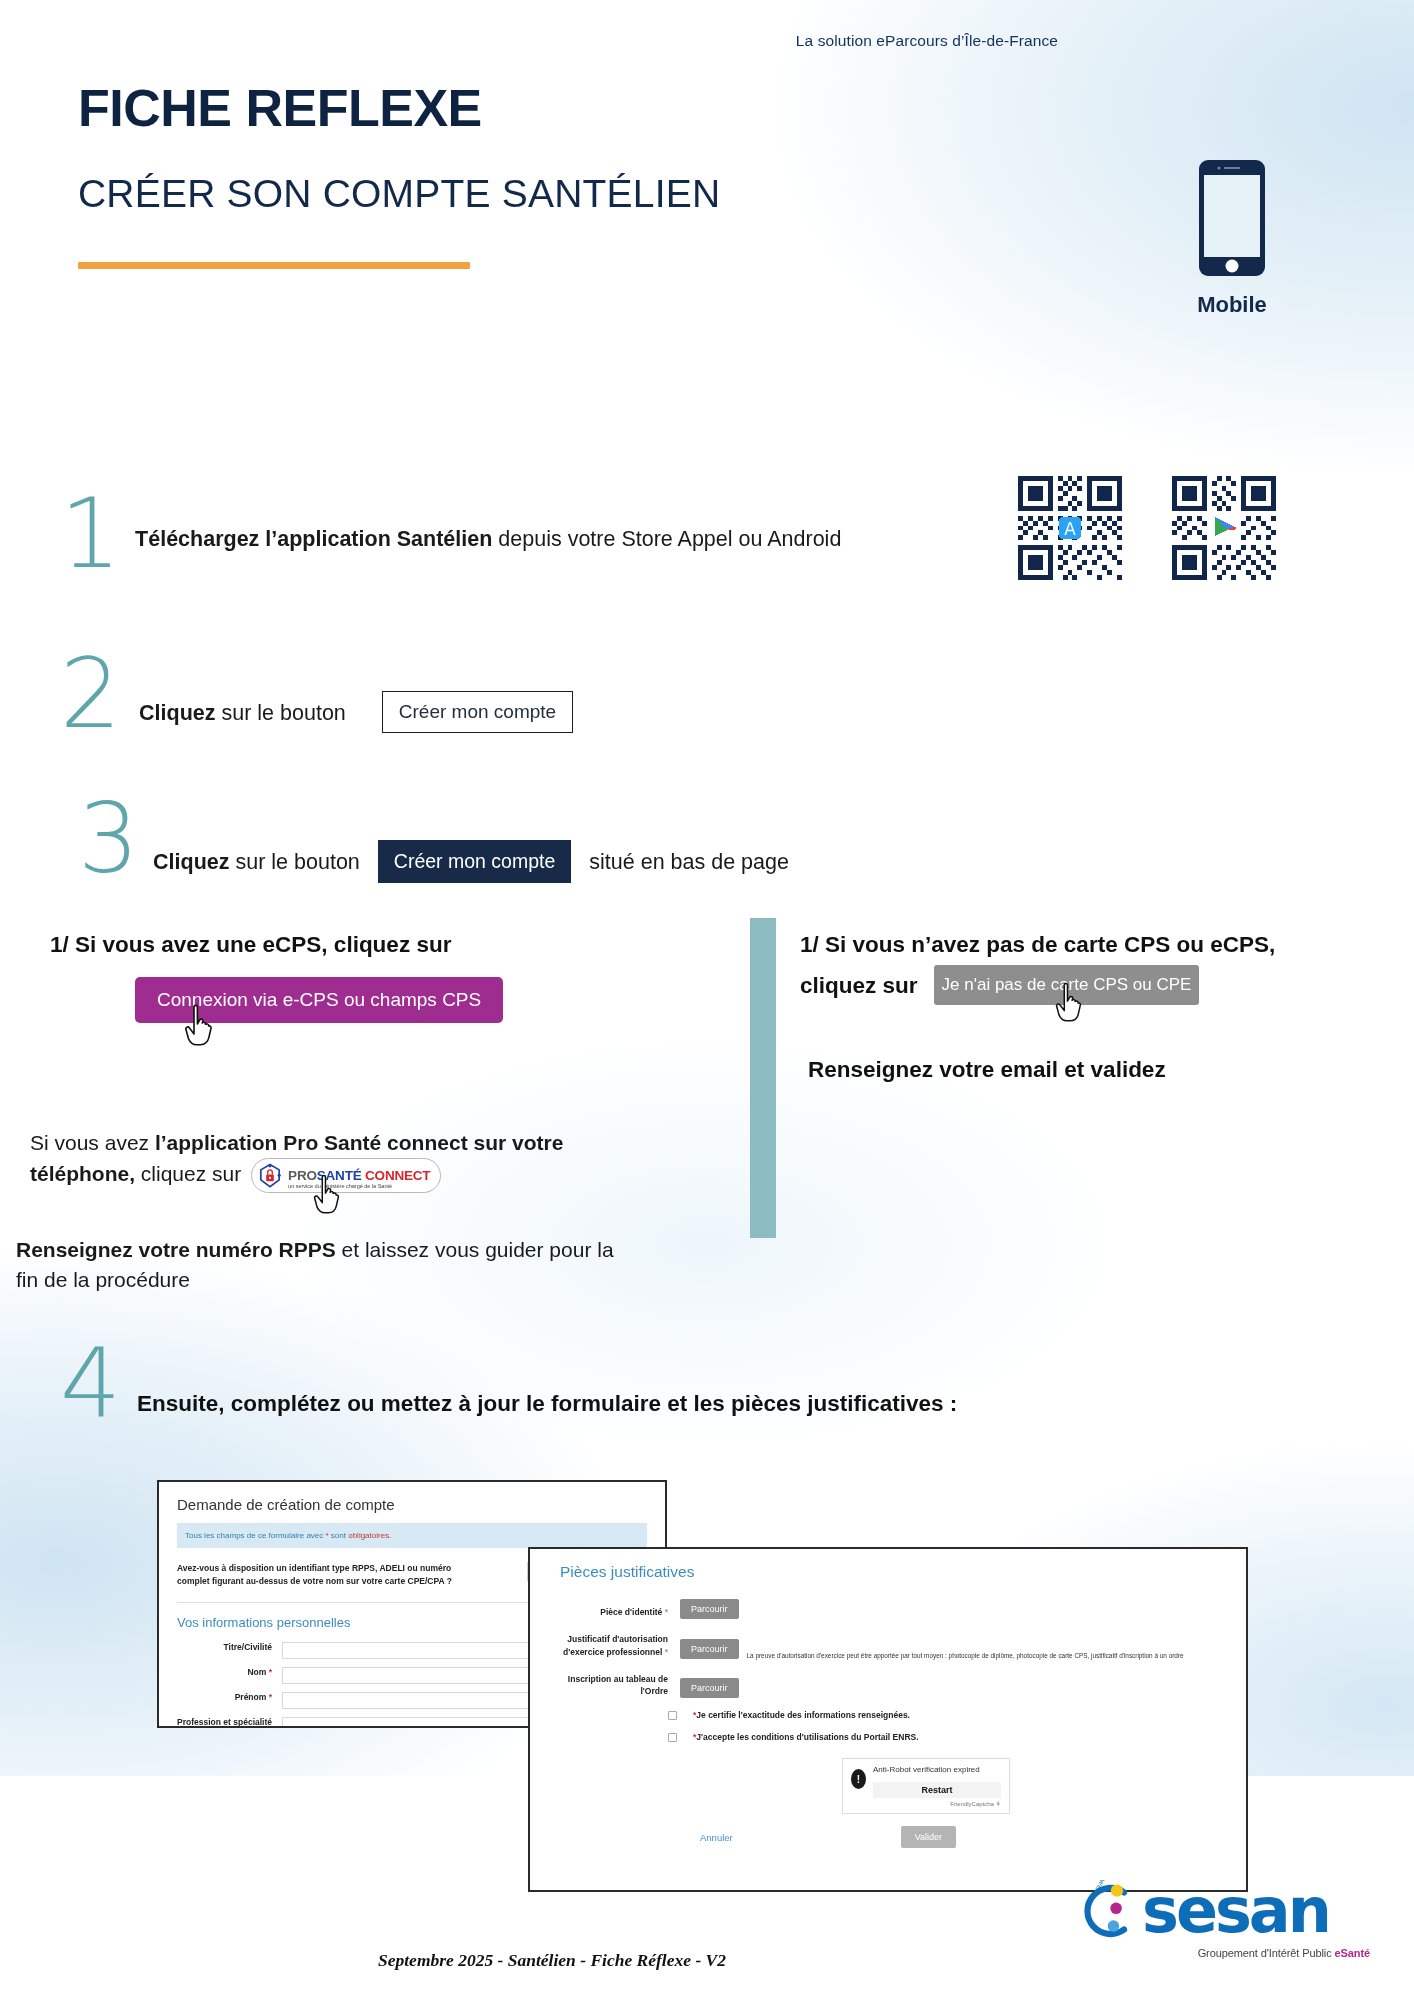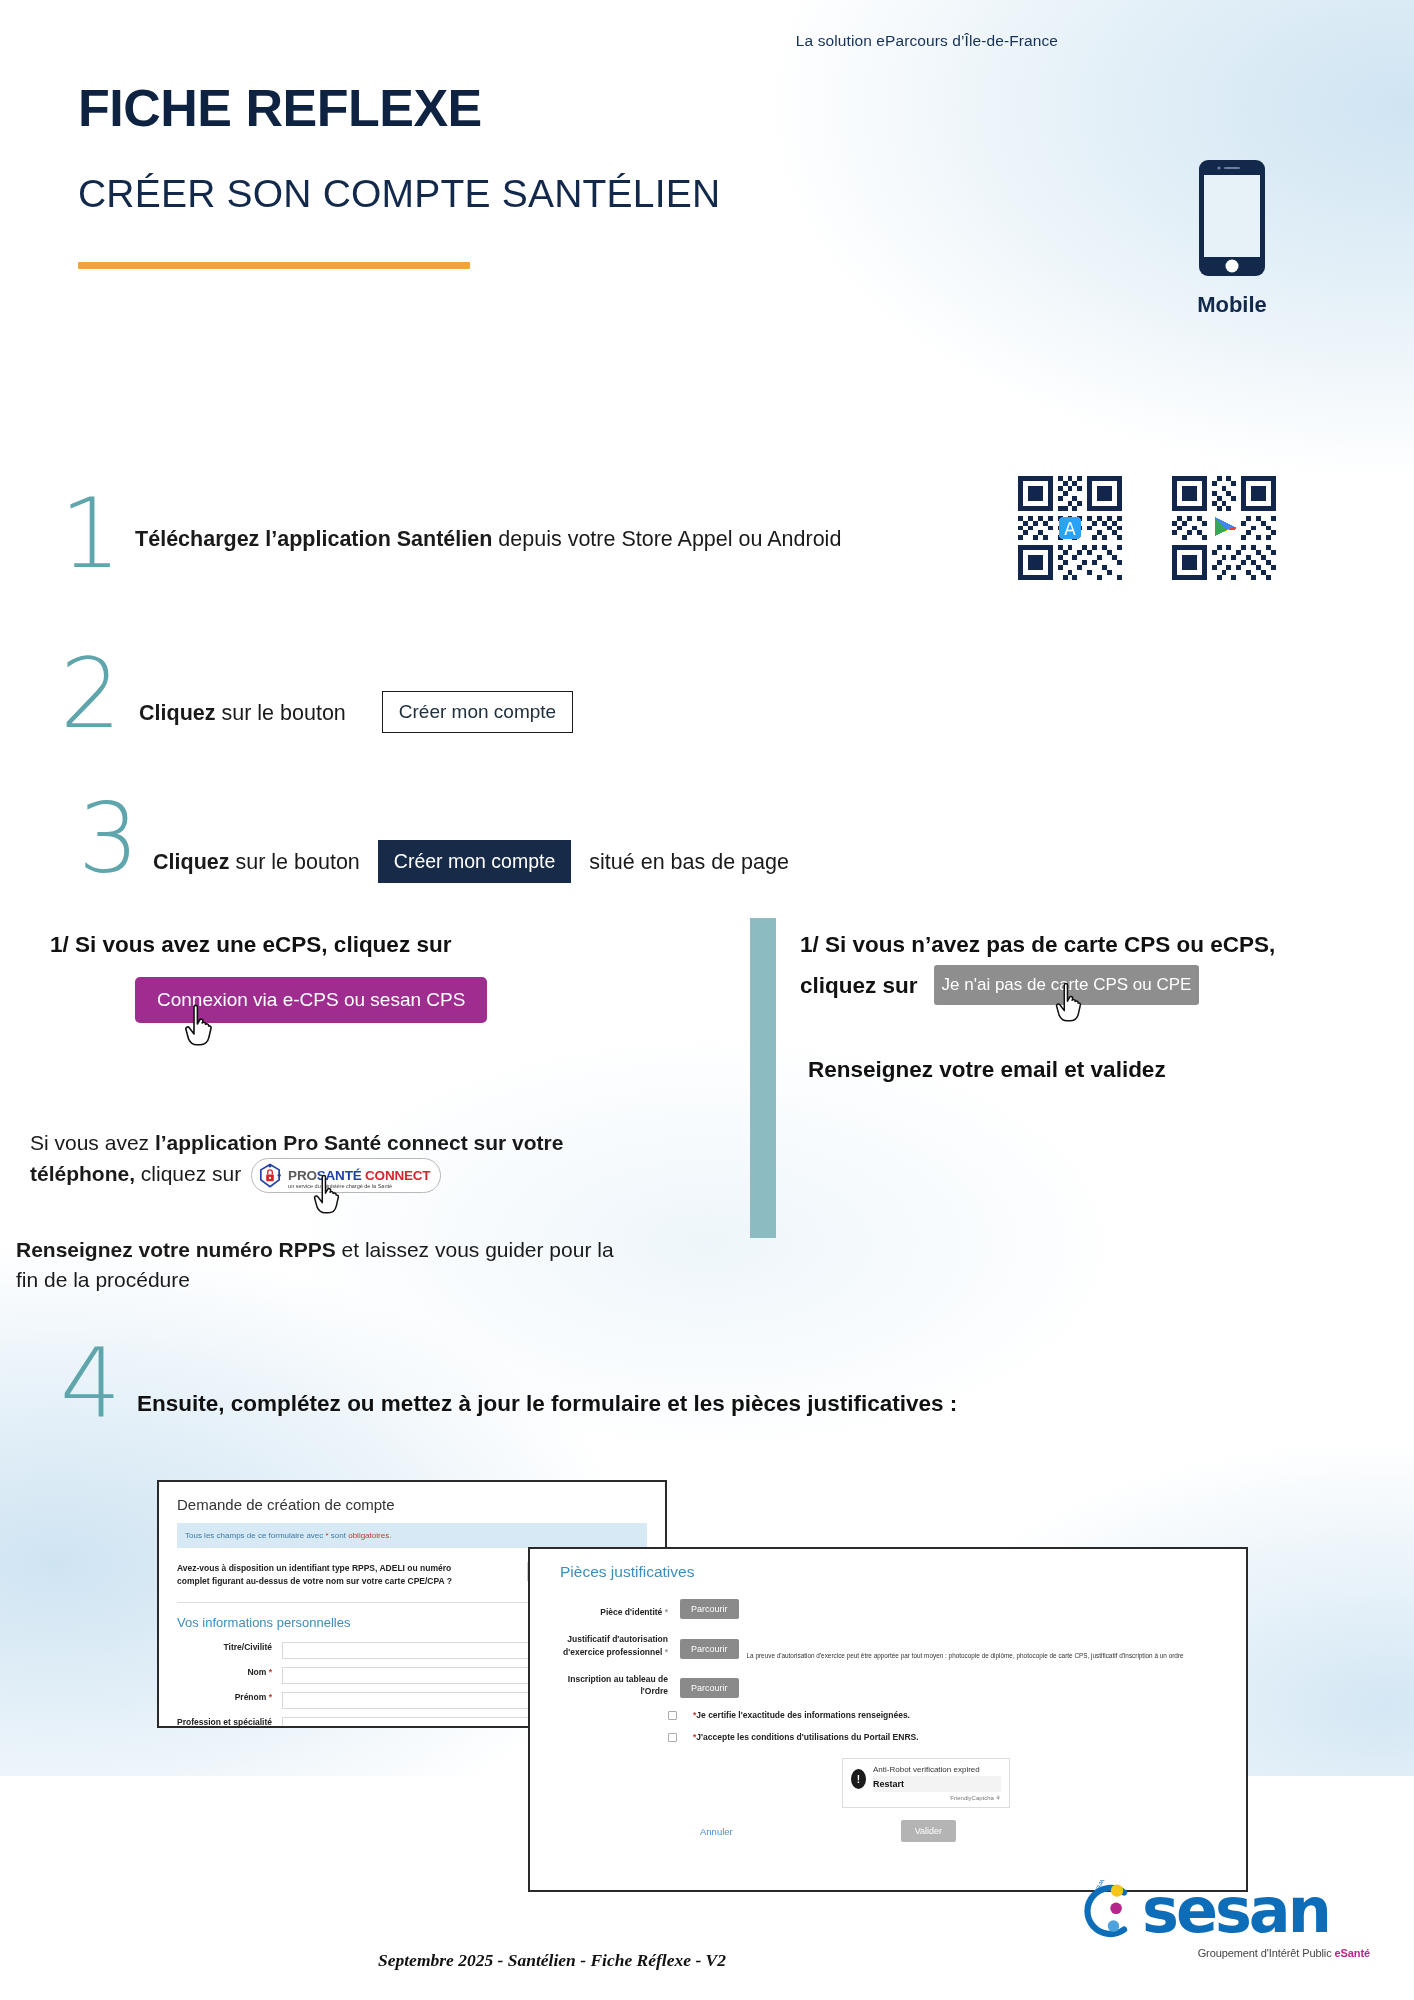--- a/index.html
+++ b/index.html
@@ -194,21 +194,21 @@
     margin: 16px 0 0 292px; width: 168px; border: 1px solid #ddd; background: #fff;
     padding: 6px 8px; display: flex; align-items: flex-start; gap: 7px;
   }
   #captcha .excl {
     width: 15px; height: 20px; border-radius: 50%; background: #1a1a1a; color: #fff;
     font-size: 10px; font-weight: 700; display: flex; align-items: center; justify-content: center;
     flex: none; margin-top: 4px;
   }
   #captcha .ctext { flex: 1; }
   #captcha .c1 { font-size: 8px; color: #333; }
-  #captcha .c2 { font-size: 9px; font-weight: 700; color: #111; background: #f3f3f3; padding: 3px 0; margin-top: 2px;}
+  #captcha .c2 { font-size: 9px; font-weight: 700; color: #111; background: #f3f3f3; text-align: center; padding: 3px 0; margin-top: 8px;}
   #captcha .c3 { font-size: 6px; color: #777; text-align: right; margin-top: 2px;}
   #form2 .actions { display: flex; align-items: center; margin-top: 12px; padding-left: 150px; }
   #form2 .annuler { font-size: 9.5px; color: #4a8fd0; }
   #form2 .valider {
     margin-left: 168px; background: #b4b4b4; color: #fff; font-size: 9px;
     padding: 6px 14px; border-radius: 2px;
   }
 
   
   #footer-text {
@@ -319,21 +319,21 @@
       <div class="step-num">3</div>
       <div class="step-text" style="margin-left:14px;"><b>Cliquez</b><span> sur le bouton</span></div>
       <div id="btn-creer-dark">Créer mon compte</div>
       <div class="step-text after">situé en bas de page</div>
     </div>
   </div>
 
   <div class="layer" id="branch-left">
     <div class="branch-head">1/ Si vous avez une eCPS, cliquez sur</div>
     <div id="btn-ecps">
-      <span>Connexion via e-CPS ou sesan CPS</span>
+      <span>Connexion via e-CPS ou champs CPS</span>
       <svg class="cursor-hand" style="left:46px; top:26px;" width="36" height="48" viewBox="0 0 36 48">
         <path d="M13 4 c0-2.2 3.4-2.2 3.4 0 v17 l2.2-4 c1-1.8 4-0.6 3.2 1.4 l-0.6 1.6
                  c1-1.3 3.8-0.6 3.3 1.3 c1.2-1 3.6 0 3.1 1.7 c1.3-0.4 2.8 0.7 2.4 2.2
                  l-2.1 9.2 c-0.9 4-4 7.4-8.6 7.4 h-3.6 c-4 0-6.5-2.4-8.2-6
                  L5 26.6 c-0.9-2 2-3.7 3.3-1.8 l4.7 6.2 Z" fill="#ffffff" stroke="#111111" stroke-width="1.6" stroke-linejoin="round"></path>
       </svg>
     </div>
   </div>
 
   <div class="layer" id="psc-para">

